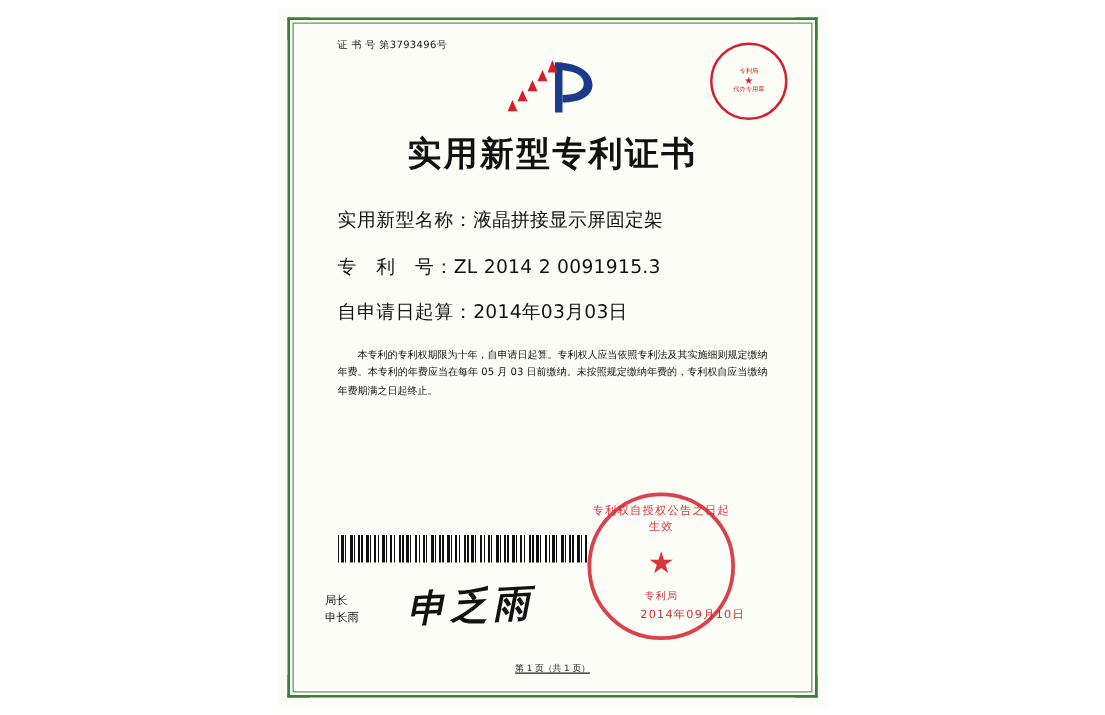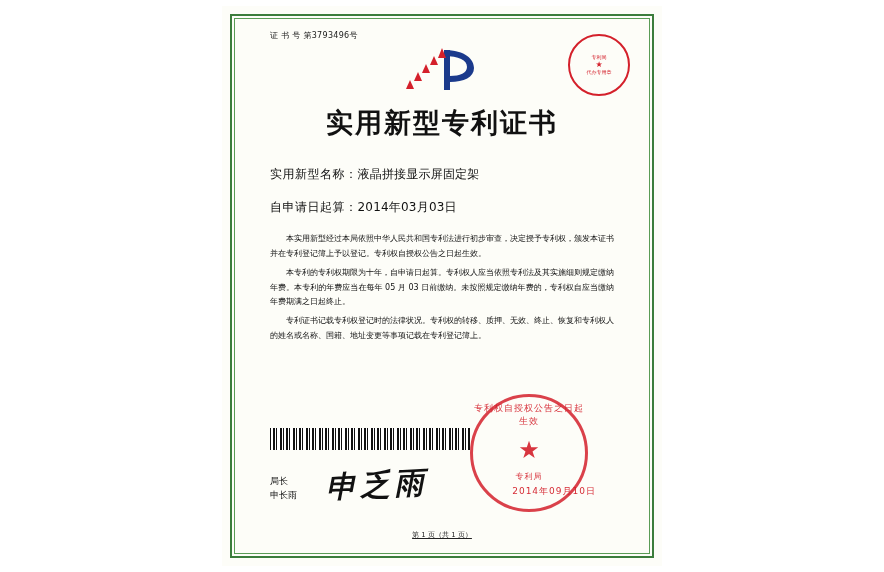--- a/index.html
+++ b/index.html
@@ -123,21 +123,21 @@
     letter-spacing: 2px;
     font-family: "DejaVu Sans", "Liberation Sans", sans-serif;
   }
 
   .fields {
     margin-top: 26px;
     margin-left: 22px;
     margin-right: 22px;
   }
   .field {
-    font-size: 12px;
+    font-size: 15px;
     color: #111;
     margin-bottom: 17px;
     line-height: 1.3;
     white-space: nowrap;
   }
   .field .lbl { letter-spacing: 0.5px; }
   .field .val { letter-spacing: 0.2px; }
 
   .body-text {
     margin-top: 10px;
@@ -163,21 +163,21 @@
       to right,
       #111 0px, #111 1px, #fff 1px, #fff 3px,
       #111 3px, #111 5px, #fff 5px, #fff 6px,
       #111 6px, #111 7px, #fff 7px, #fff 10px,
       #111 10px, #111 12px, #fff 12px, #fff 13px
     );
   }
 
   .signature-block {
     position: absolute;
-    left: 22px;
+    left: 12px;
     bottom: 44px;
     font-size: 9px;
     color: #111;
     line-height: 1.5;
   }
   .sign-script {
     position: absolute;
     left: 78px;
     bottom: 40px;
     font-family: "DejaVu Serif", "Liberation Serif", serif;
@@ -293,28 +293,29 @@
         </div>
       </div>
 
       <div class="title">实用新型专利证书</div>
 
       <div class="fields">
         <div class="field">
           <span class="lbl">实用新型名称：</span><span class="val">液晶拼接显示屏固定架</span>
         </div>
         <div class="field">
+          <span class="lbl">专　利　号：</span><span class="val">ZL 2014 2 0091915.3</span>
+        </div>
+        <div class="field">
           <span class="lbl">自申请日起算：</span><span class="val">2014年03月03日</span>
         </div>
       </div>
 
       <div class="body-text">
-        <p>本实用新型经过本局依照中华人民共和国专利法进行初步审查，决定授予专利权，颁发本证书并在专利登记簿上予以登记。专利权自授权公告之日起生效。</p>
         <p>本专利的专利权期限为十年，自申请日起算。专利权人应当依照专利法及其实施细则规定缴纳年费。本专利的年费应当在每年 05 月 03 日前缴纳。未按照规定缴纳年费的，专利权自应当缴纳年费期满之日起终止。</p>
-        <p>专利证书记载专利权登记时的法律状况。专利权的转移、质押、无效、终止、恢复和专利权人的姓名或名称、国籍、地址变更等事项记载在专利登记簿上。</p>
       </div>
 
       <div class="barcode"></div>
 
       <div class="signature-block">
         <div>局长</div>
         <div>申长雨</div>
       </div>
       <div class="sign-script">申乏雨</div>
 

